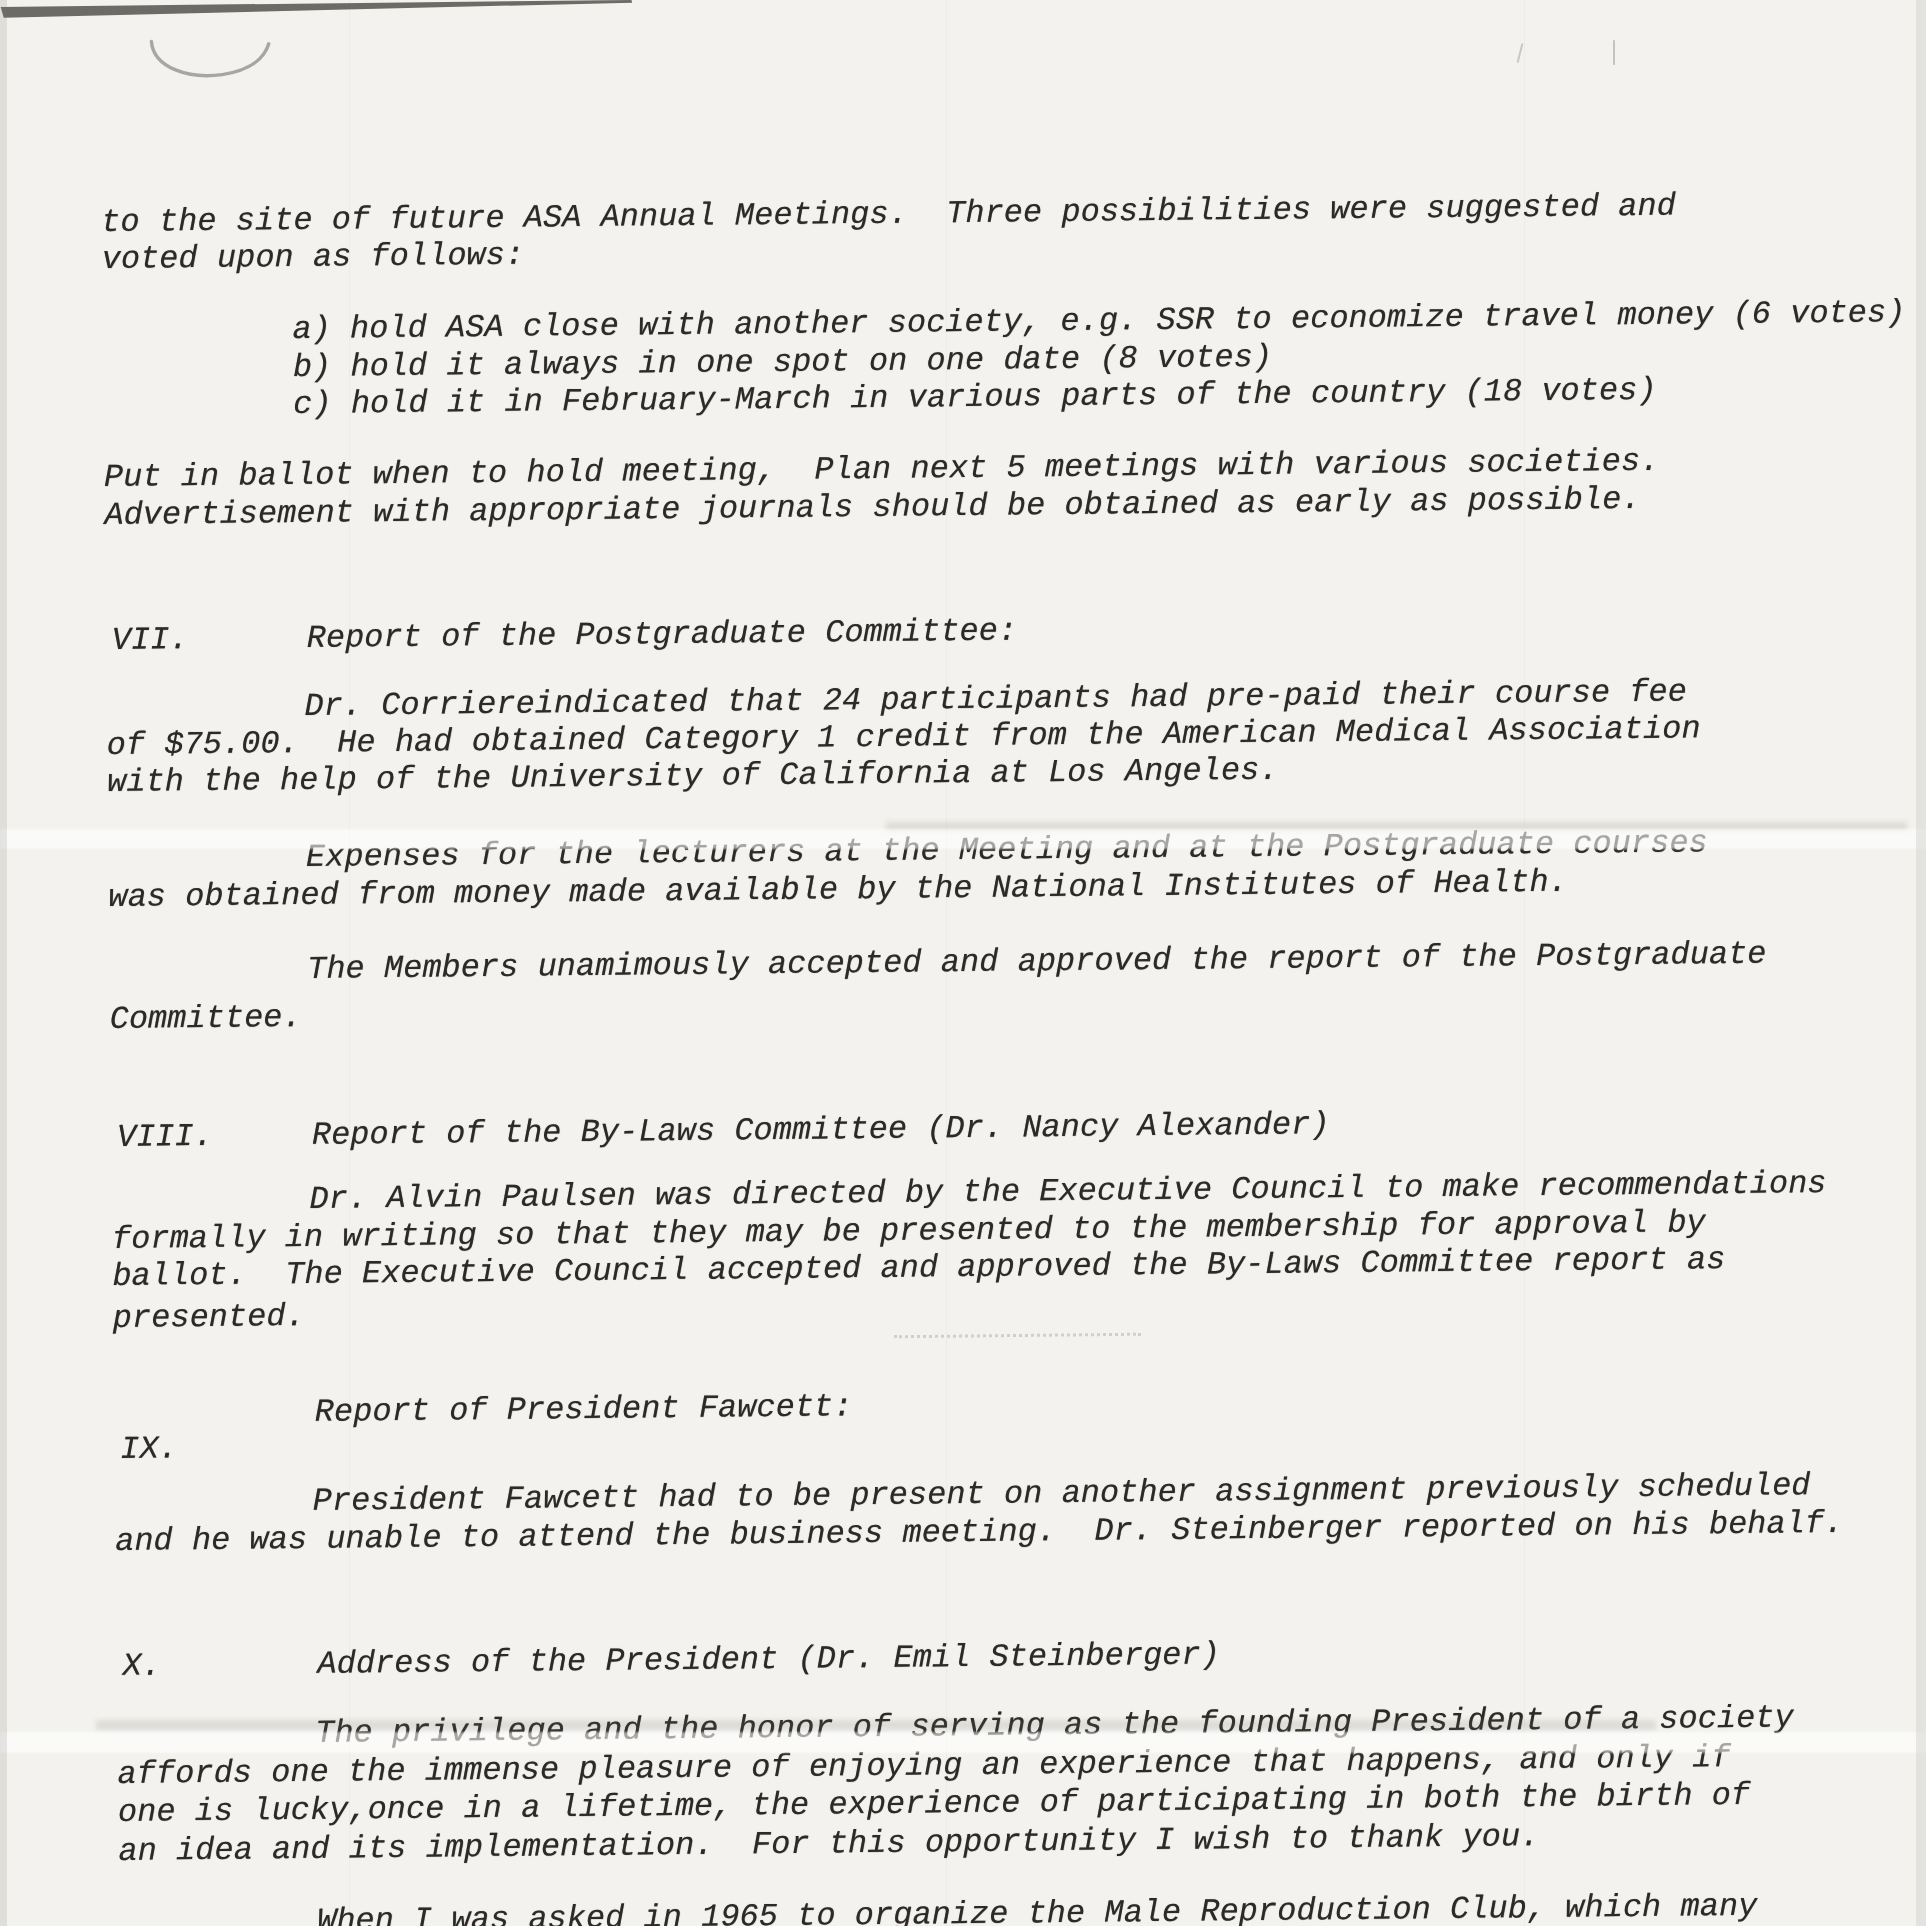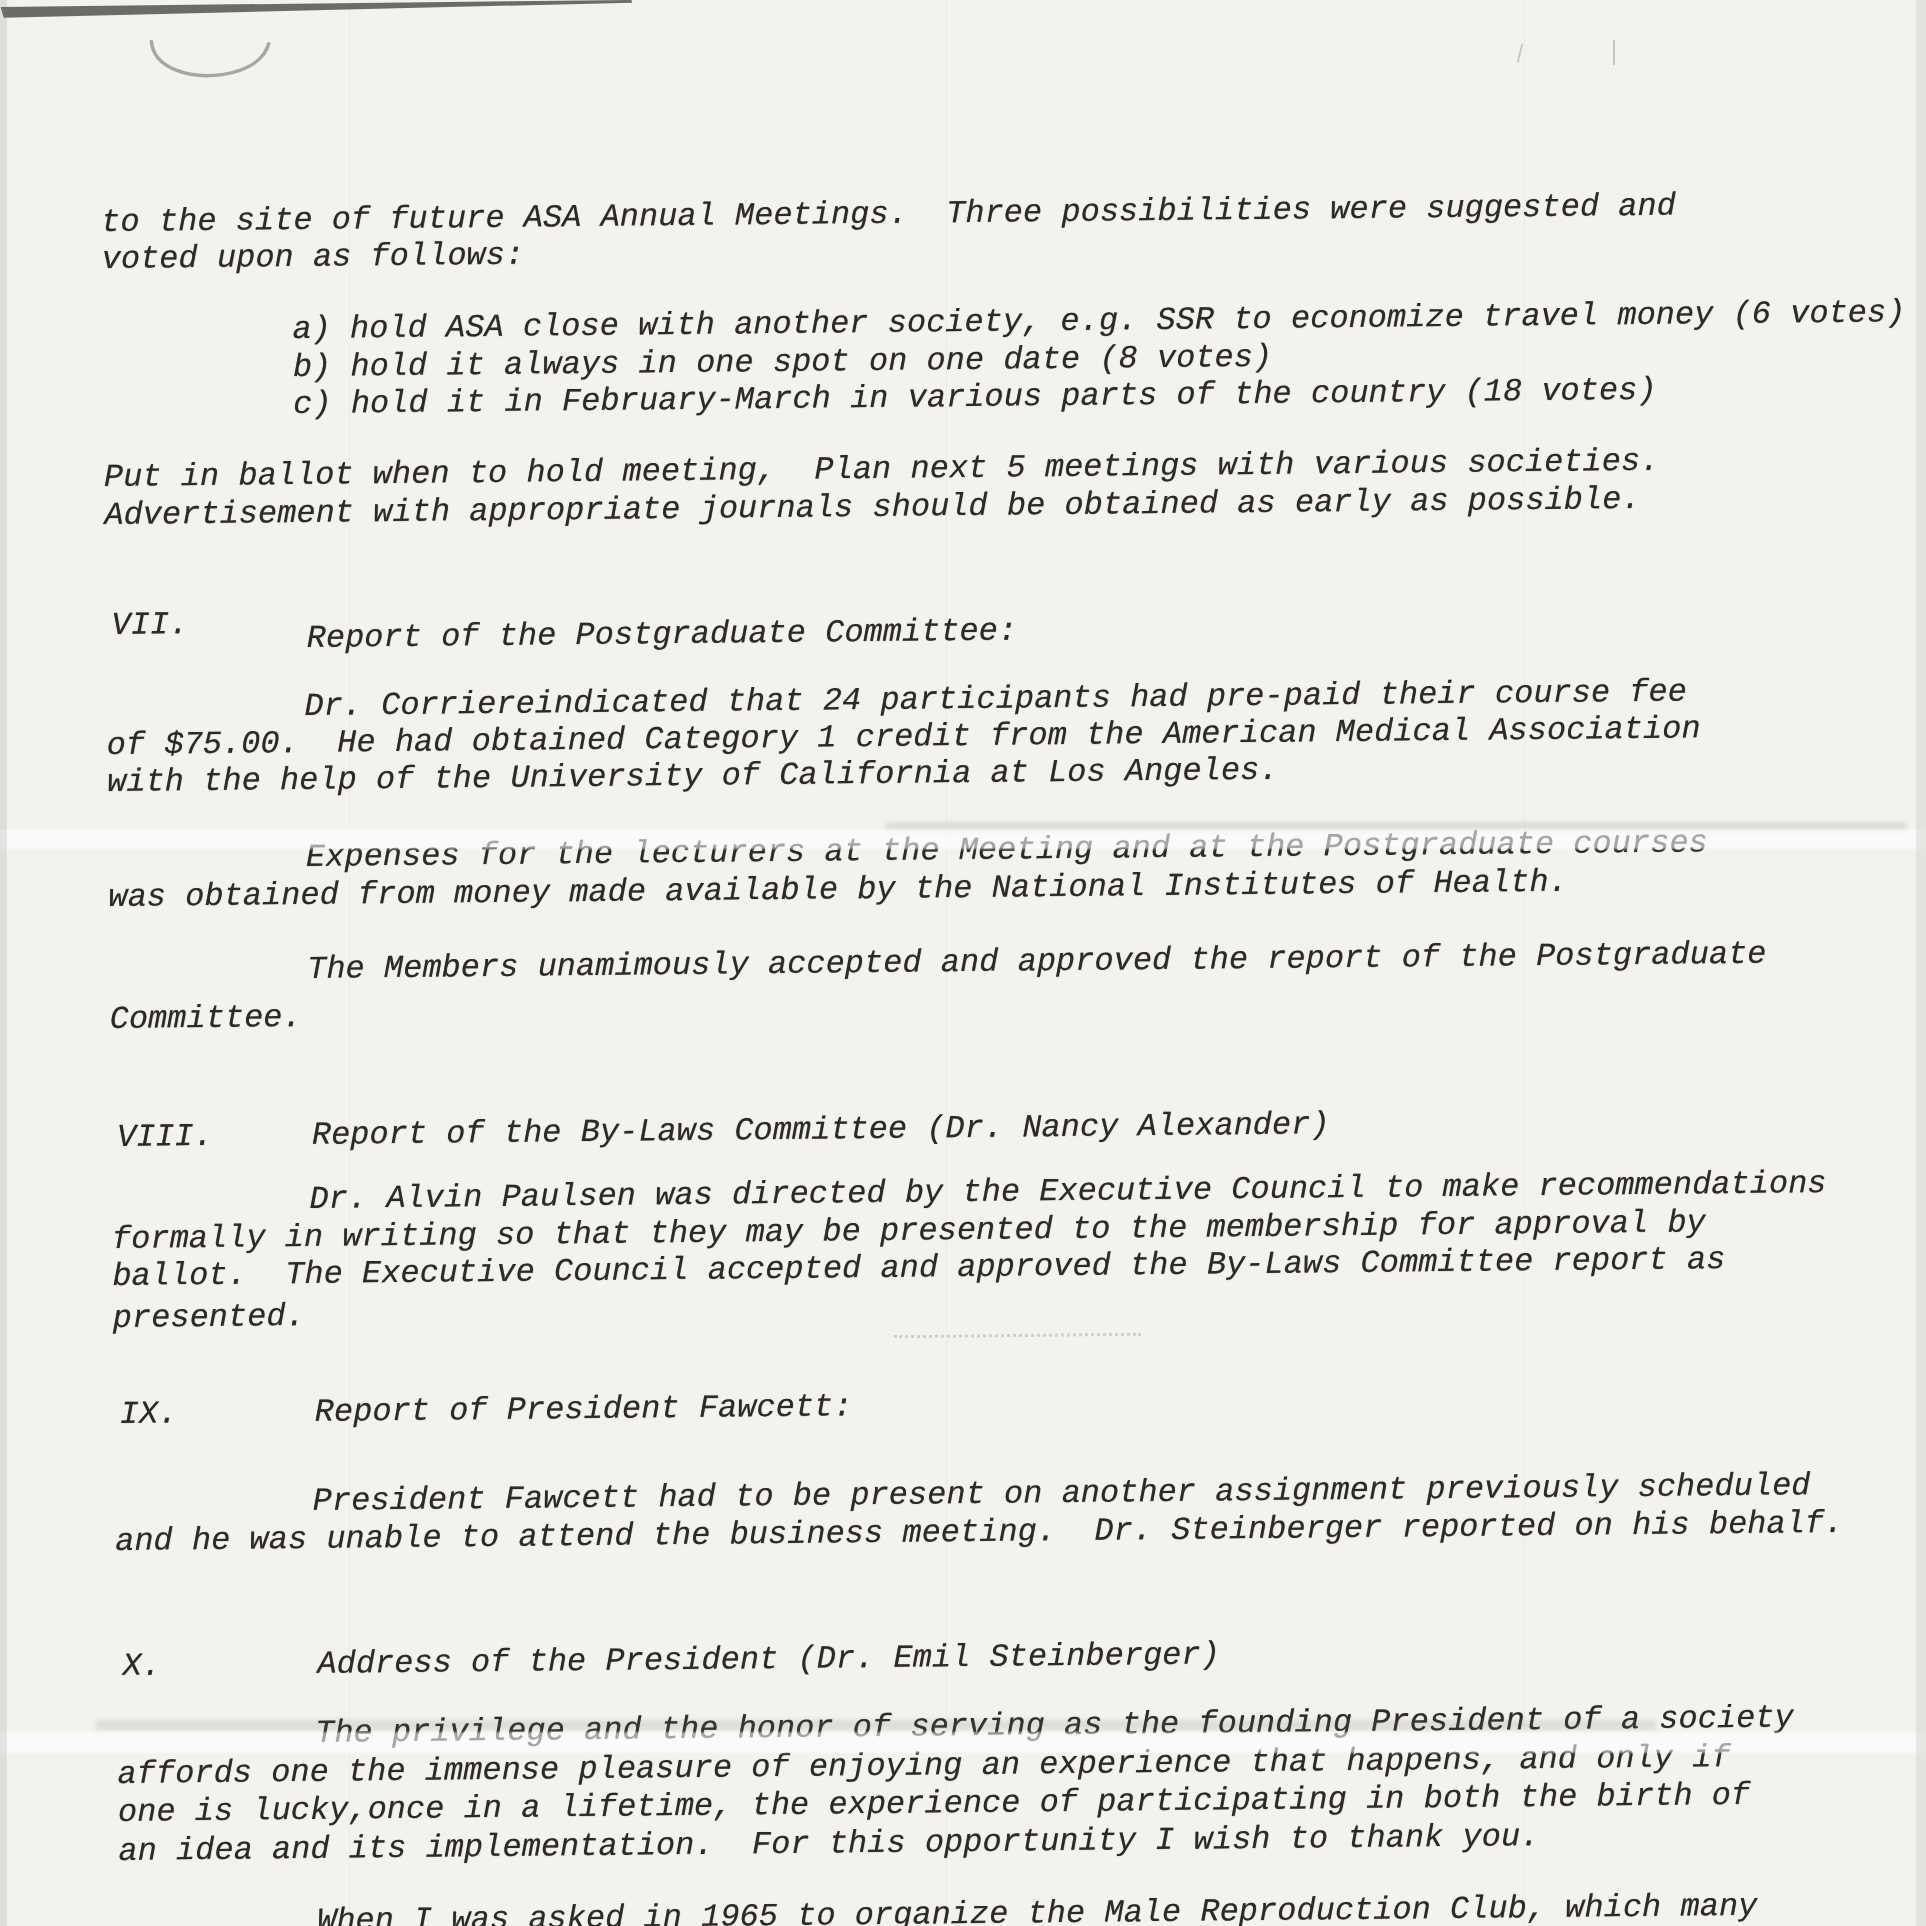--- a/index.html
+++ b/index.html
@@ -96,38 +96,38 @@
     <div class="ln" style="top:203px;left:104px">to the site of future ASA Annual Meetings.  Three possibilities were suggested and</div>
     <div class="ln" style="top:240px;left:104px">voted upon as follows:</div>
 
     <div class="ln" style="top:312px;left:294px">a) hold ASA close with another society, e.g. SSR to economize travel money (6 votes)</div>
     <div class="ln" style="top:350px;left:294px">b) hold it always in one spot on one date (8 votes)</div>
     <div class="ln" style="top:387px;left:294px">c) hold it in February-March in various parts of the country (18 votes)</div>
 
     <div class="ln" style="top:458px;left:104px">Put in ballot when to hold meeting,  Plan next 5 meetings with various societies.</div>
     <div class="ln" style="top:496px;left:104px">Advertisement with appropriate journals should be obtained as early as possible.</div>
 
-    <div class="ln" style="top:606px;left:110px">VII.</div>
+    <div class="ln" style="top:621px;left:110px">VII.</div>
     <div class="ln" style="top:621px;left:305px">Report of the Postgraduate Committee:</div>
     <div class="ln" style="top:689px;left:302px">Dr. Corriereindicated that 24 participants had pre-paid their course fee</div>
     <div class="ln" style="top:726px;left:104px">of $75.00.  He had obtained Category 1 credit from the American Medical Association</div>
     <div class="ln" style="top:763px;left:104px">with the help of the University of California at Los Angeles.</div>
     <div class="ln" style="top:840px;left:302px">Expenses for the lecturers at the Meeting and at the Postgraduate courses</div>
     <div class="ln" style="top:878px;left:104px">was obtained from money made available by the National Institutes of Health.</div>
     <div class="ln" style="top:952px;left:302px">The Members unamimously accepted and approved the report of the Postgraduate</div>
     <div class="ln" style="top:1000px;left:104px">Committee.</div>
 
     <div class="ln" style="top:1118px;left:110px">VIII.</div>
     <div class="ln" style="top:1118px;left:305px">Report of the By-Laws Committee (Dr. Nancy Alexander)</div>
     <div class="ln" style="top:1182px;left:302px">Dr. Alvin Paulsen was directed by the Executive Council to make recommendations</div>
     <div class="ln" style="top:1220px;left:104px">formally in writing so that they may be presented to the membership for approval by</div>
     <div class="ln" style="top:1257px;left:104px">ballot.  The Executive Council accepted and approved the By-Laws Committee report as</div>
     <div class="ln" style="top:1299px;left:104px">presented.</div>
 
-    <div class="ln" style="top:1395px;left:110px">IX.</div>
+    <div class="ln" style="top:1430px;left:110px">IX.</div>
     <div class="ln" style="top:1395px;left:305px">Report of President Fawcett:</div>
     <div class="ln" style="top:1484px;left:302px">President Fawcett had to be present on another assignment previously scheduled</div>
     <div class="ln" style="top:1522px;left:104px">and he was unable to attend the business meeting.  Dr. Steinberger reported on his behalf.</div>
 
     <div class="ln" style="top:1647px;left:110px">X.</div>
     <div class="ln" style="top:1647px;left:305px">Address of the President (Dr. Emil Steinberger)</div>
     <div class="ln" style="top:1716px;left:302px">The privilege and the honor of serving as the founding President of a society</div>
     <div class="ln" style="top:1755px;left:104px">affords one the immense pleasure of enjoying an experience that happens, and only if</div>
     <div class="ln" style="top:1793px;left:104px">one is lucky,once in a lifetime, the experience of participating in both the birth of</div>
     <div class="ln" style="top:1832px;left:104px">an idea and its implementation.  For this opportunity I wish to thank you.</div>

